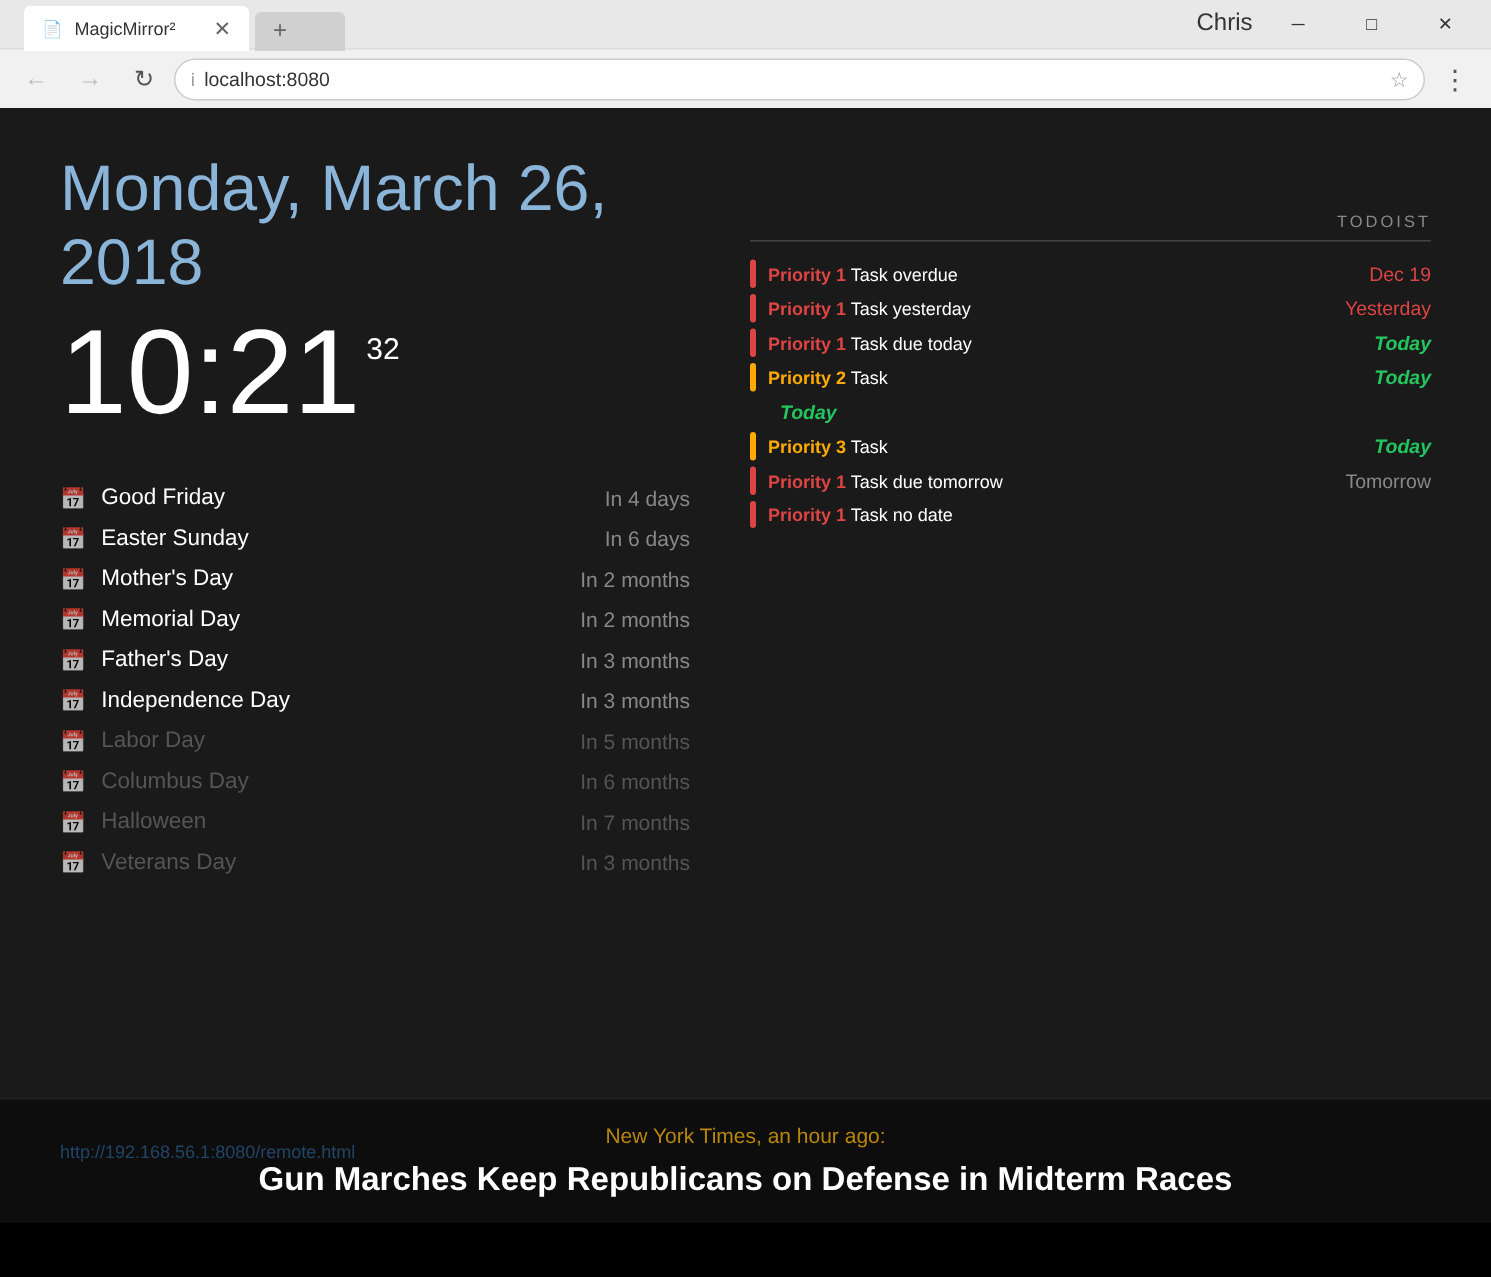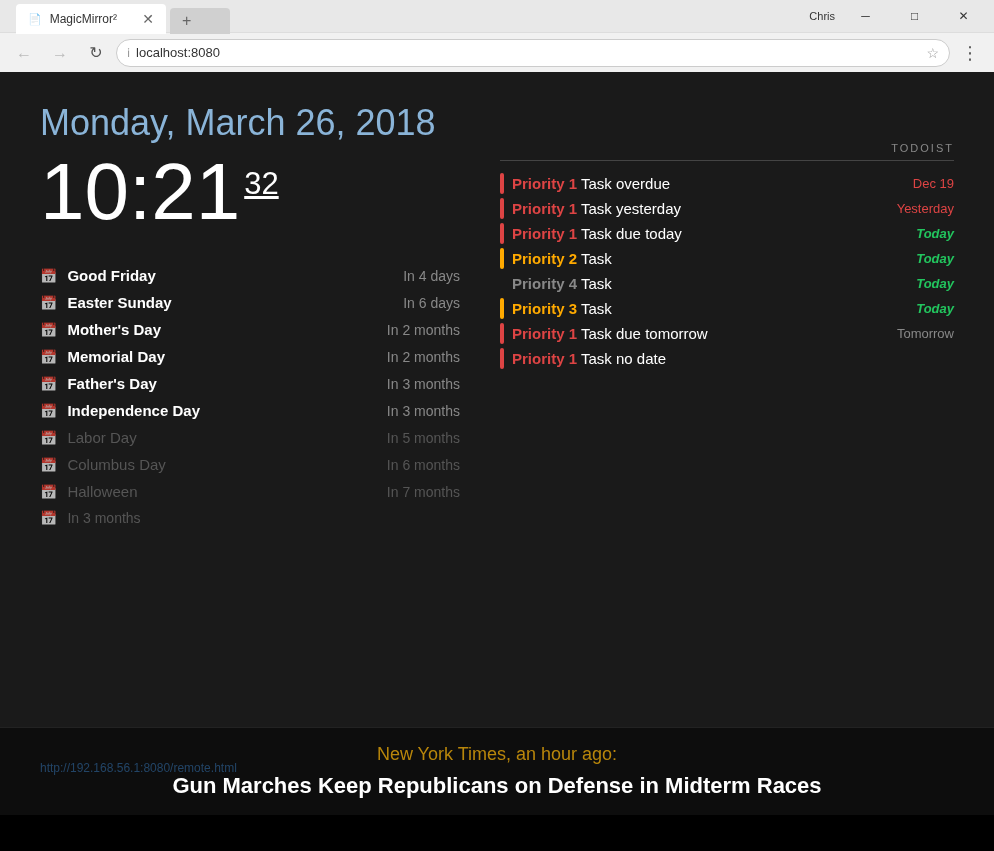--- a/index.html
+++ b/index.html
@@ -176,45 +176,44 @@
       position: relative;
     }
 
     
     .left-column {
       flex: 0 0 420px;
     }
 
     .date-display {
       color: #8ab4d8;
-      font-size: 36px;
+      font-size: 43px;
       font-weight: 300;
       margin-bottom: 8px;
     }
 
     .time-display {
       display: flex;
       align-items: flex-start;
       margin-bottom: 30px;
     }
 
     .time-main {
       font-size: 80px;
       font-weight: 300;
       color: #fff;
       line-height: 1;
     }
 
     .time-seconds {
-      font-size: 31px;
+      font-size: 20px;
       font-weight: 300;
       color: #fff;
       margin-top: 14px;
       margin-left: 4px;
-      text-decoration: underline;
     }
 
     
     .section-title {
       font-size: 11px;
       letter-spacing: 2px;
       color: #888;
       margin-bottom: 10px;
       border-bottom: 1px solid #444;
       padding-bottom: 6px;
@@ -235,21 +234,21 @@
     .holiday-item.inactive { color: #555; }
 
     .cal-icon {
       font-size: 14px;
       opacity: 0.7;
     }
 
     .holiday-name {
       flex: 1;
       font-size: 15px;
-      font-weight: 700;
+      font-weight: 400;
     }
 
     .holiday-item.inactive .holiday-name {
       font-weight: 400;
     }
 
     .holiday-days {
       font-size: 14px;
       color: #888;
     }
@@ -297,21 +296,21 @@
       border-radius: 2px;
     }
 
     .priority-1 { background: #d44; }
     .priority-2 { background: #fa0; }
     .priority-3 { background: #fa0; }
     .priority-4 { background: transparent; }
 
     .task-name {
       flex: 1;
-      font-size: 15px;
+      font-size: 12px;
       color: #fff;
     }
 
     .task-date {
       font-size: 13px;
       margin-left: 8px;
     }
 
     .date-overdue { color: #d44; }
     .date-yesterday { color: #d44; }
@@ -339,33 +338,33 @@
       padding: 16px 20px;
       background: rgba(0,0,0,0.5);
       border-top: 1px solid #222;
       position: absolute;
       bottom: 0;
       left: 0;
     }
 
     .news-source {
       color: #b8860b;
-      font-size: 18px;
+      font-size: 14px;
       margin-bottom: 8px;
     }
 
     .news-headline {
       color: #fff;
       font-size: 22px;
       font-weight: 700;
     }
 
     
     .title-bar-user {
-      font-size: 11px;
+      font-size: 16px;
       color: #333;
       margin-right: auto;
       margin-left: 8px;
     }
   </style>
 </head>
 <body>
 
 <div class="browser-chrome">
   <div class="title-bar">
@@ -453,20 +452,21 @@
       <span class="holiday-name">Columbus Day</span>
       <span class="holiday-days">In 6 months</span>
     </li>
           <li class="holiday-item inactive">
       <span class="cal-icon">📅</span>
       <span class="holiday-name">Halloween</span>
       <span class="holiday-days">In 7 months</span>
     </li>
           <li class="holiday-item inactive">
       <span class="cal-icon">📅</span>
+      <span class="holiday-name">Veterans Day</span>
       <span class="holiday-days">In 3 months</span>
     </li>
         </ul>
     </div>
 
     <div class="right-column">
       <div class="todoist-title">TODOIST</div>
       <ul class="task-list" id="task-list">
       <li class="task-item">
       <div class="task-priority-bar priority-1"></div>
@@ -483,21 +483,20 @@
       <span class="task-name"><span style="color:#d44;font-weight:600;">Priority 1</span><span> Task due today</span></span>
       <span class="task-date date-today">Today</span>
     </li>
           <li class="task-item">
       <div class="task-priority-bar priority-2"></div>
       <span class="task-name"><span style="color:#fa0;font-weight:600;margin-top:20px;">Priority 2</span><span> Task</span></span>
       <span class="task-date date-today">Today</span>
     </li>
           <li class="task-item">
       <div class="task-priority-bar priority-4"></div>
-      <span class="task-name"><span style="color:#888;font-weight:600;">Priority 4</span><span> Task</span></span>
       <span class="task-date date-today">Today</span>
     </li>
           <li class="task-item">
       <div class="task-priority-bar priority-3"></div>
       <span class="task-name"><span style="color:#fa0;font-weight:600;">Priority 3</span><span> Task</span></span>
       <span class="task-date date-today">Today</span>
     </li>
           <li class="task-item">
       <div class="task-priority-bar priority-1"></div>
       <span class="task-name"><span style="color:#d44;font-weight:600;">Priority 1</span><span> Task due tomorrow</span></span>

